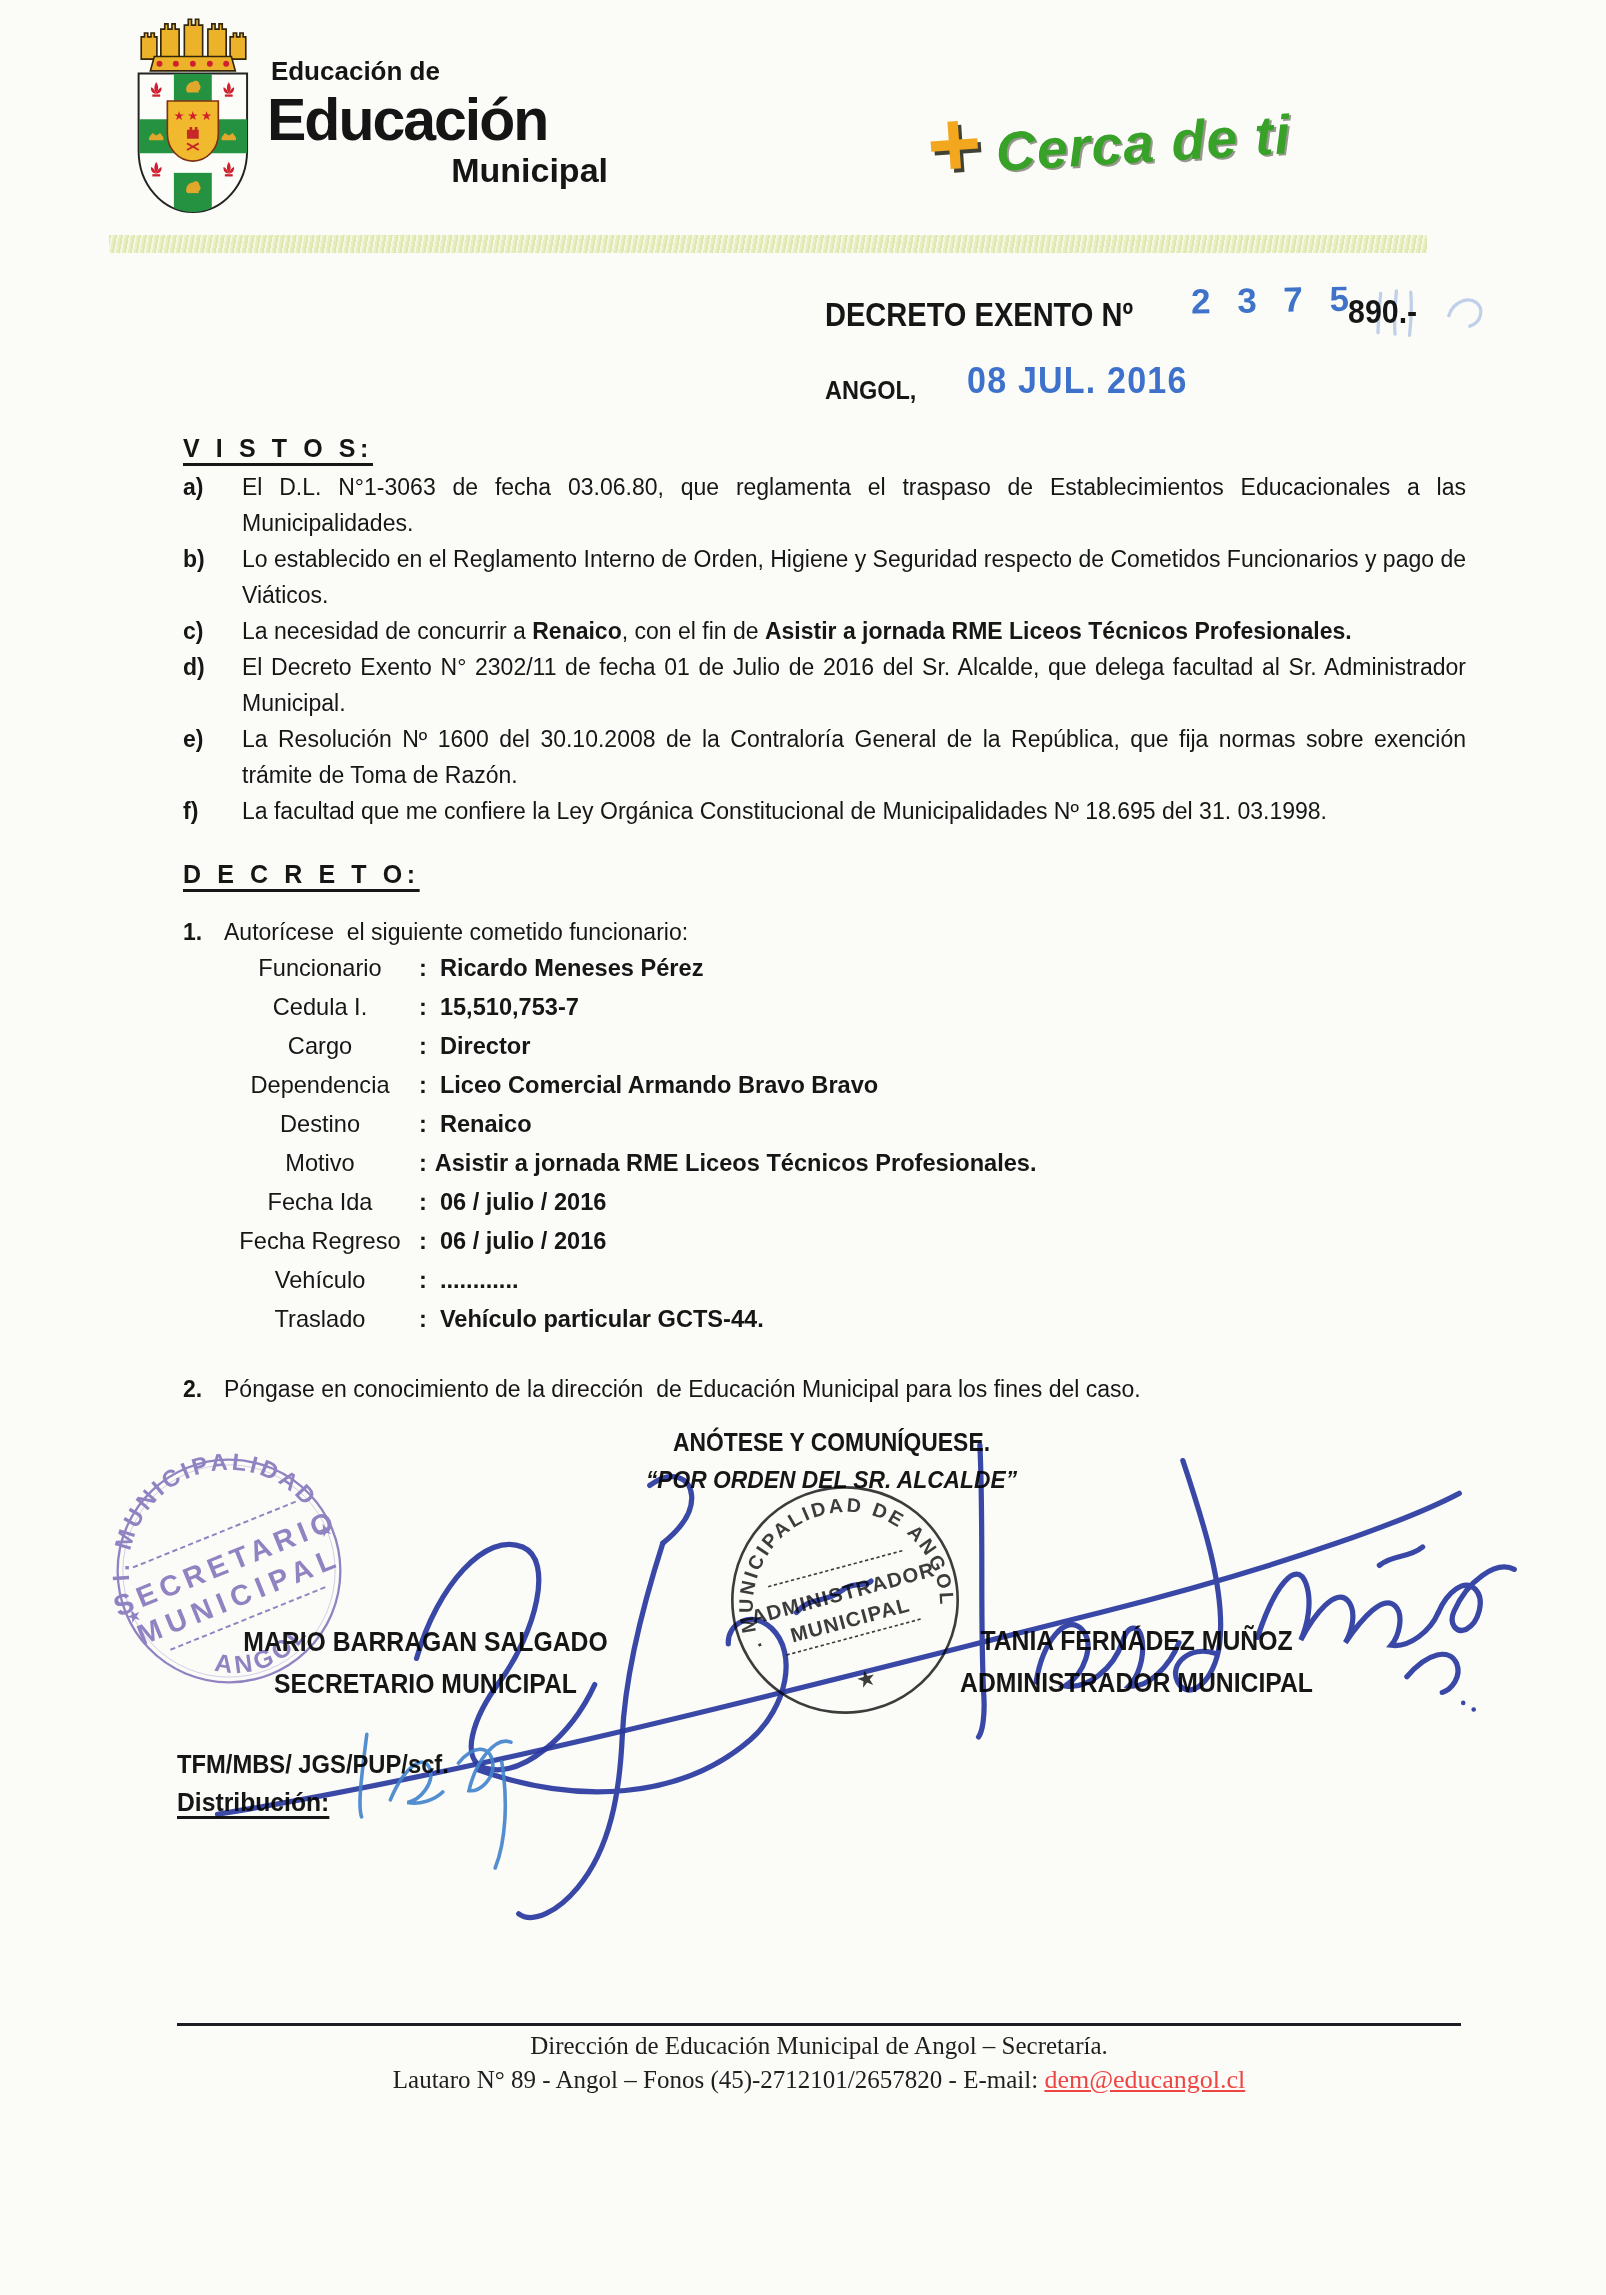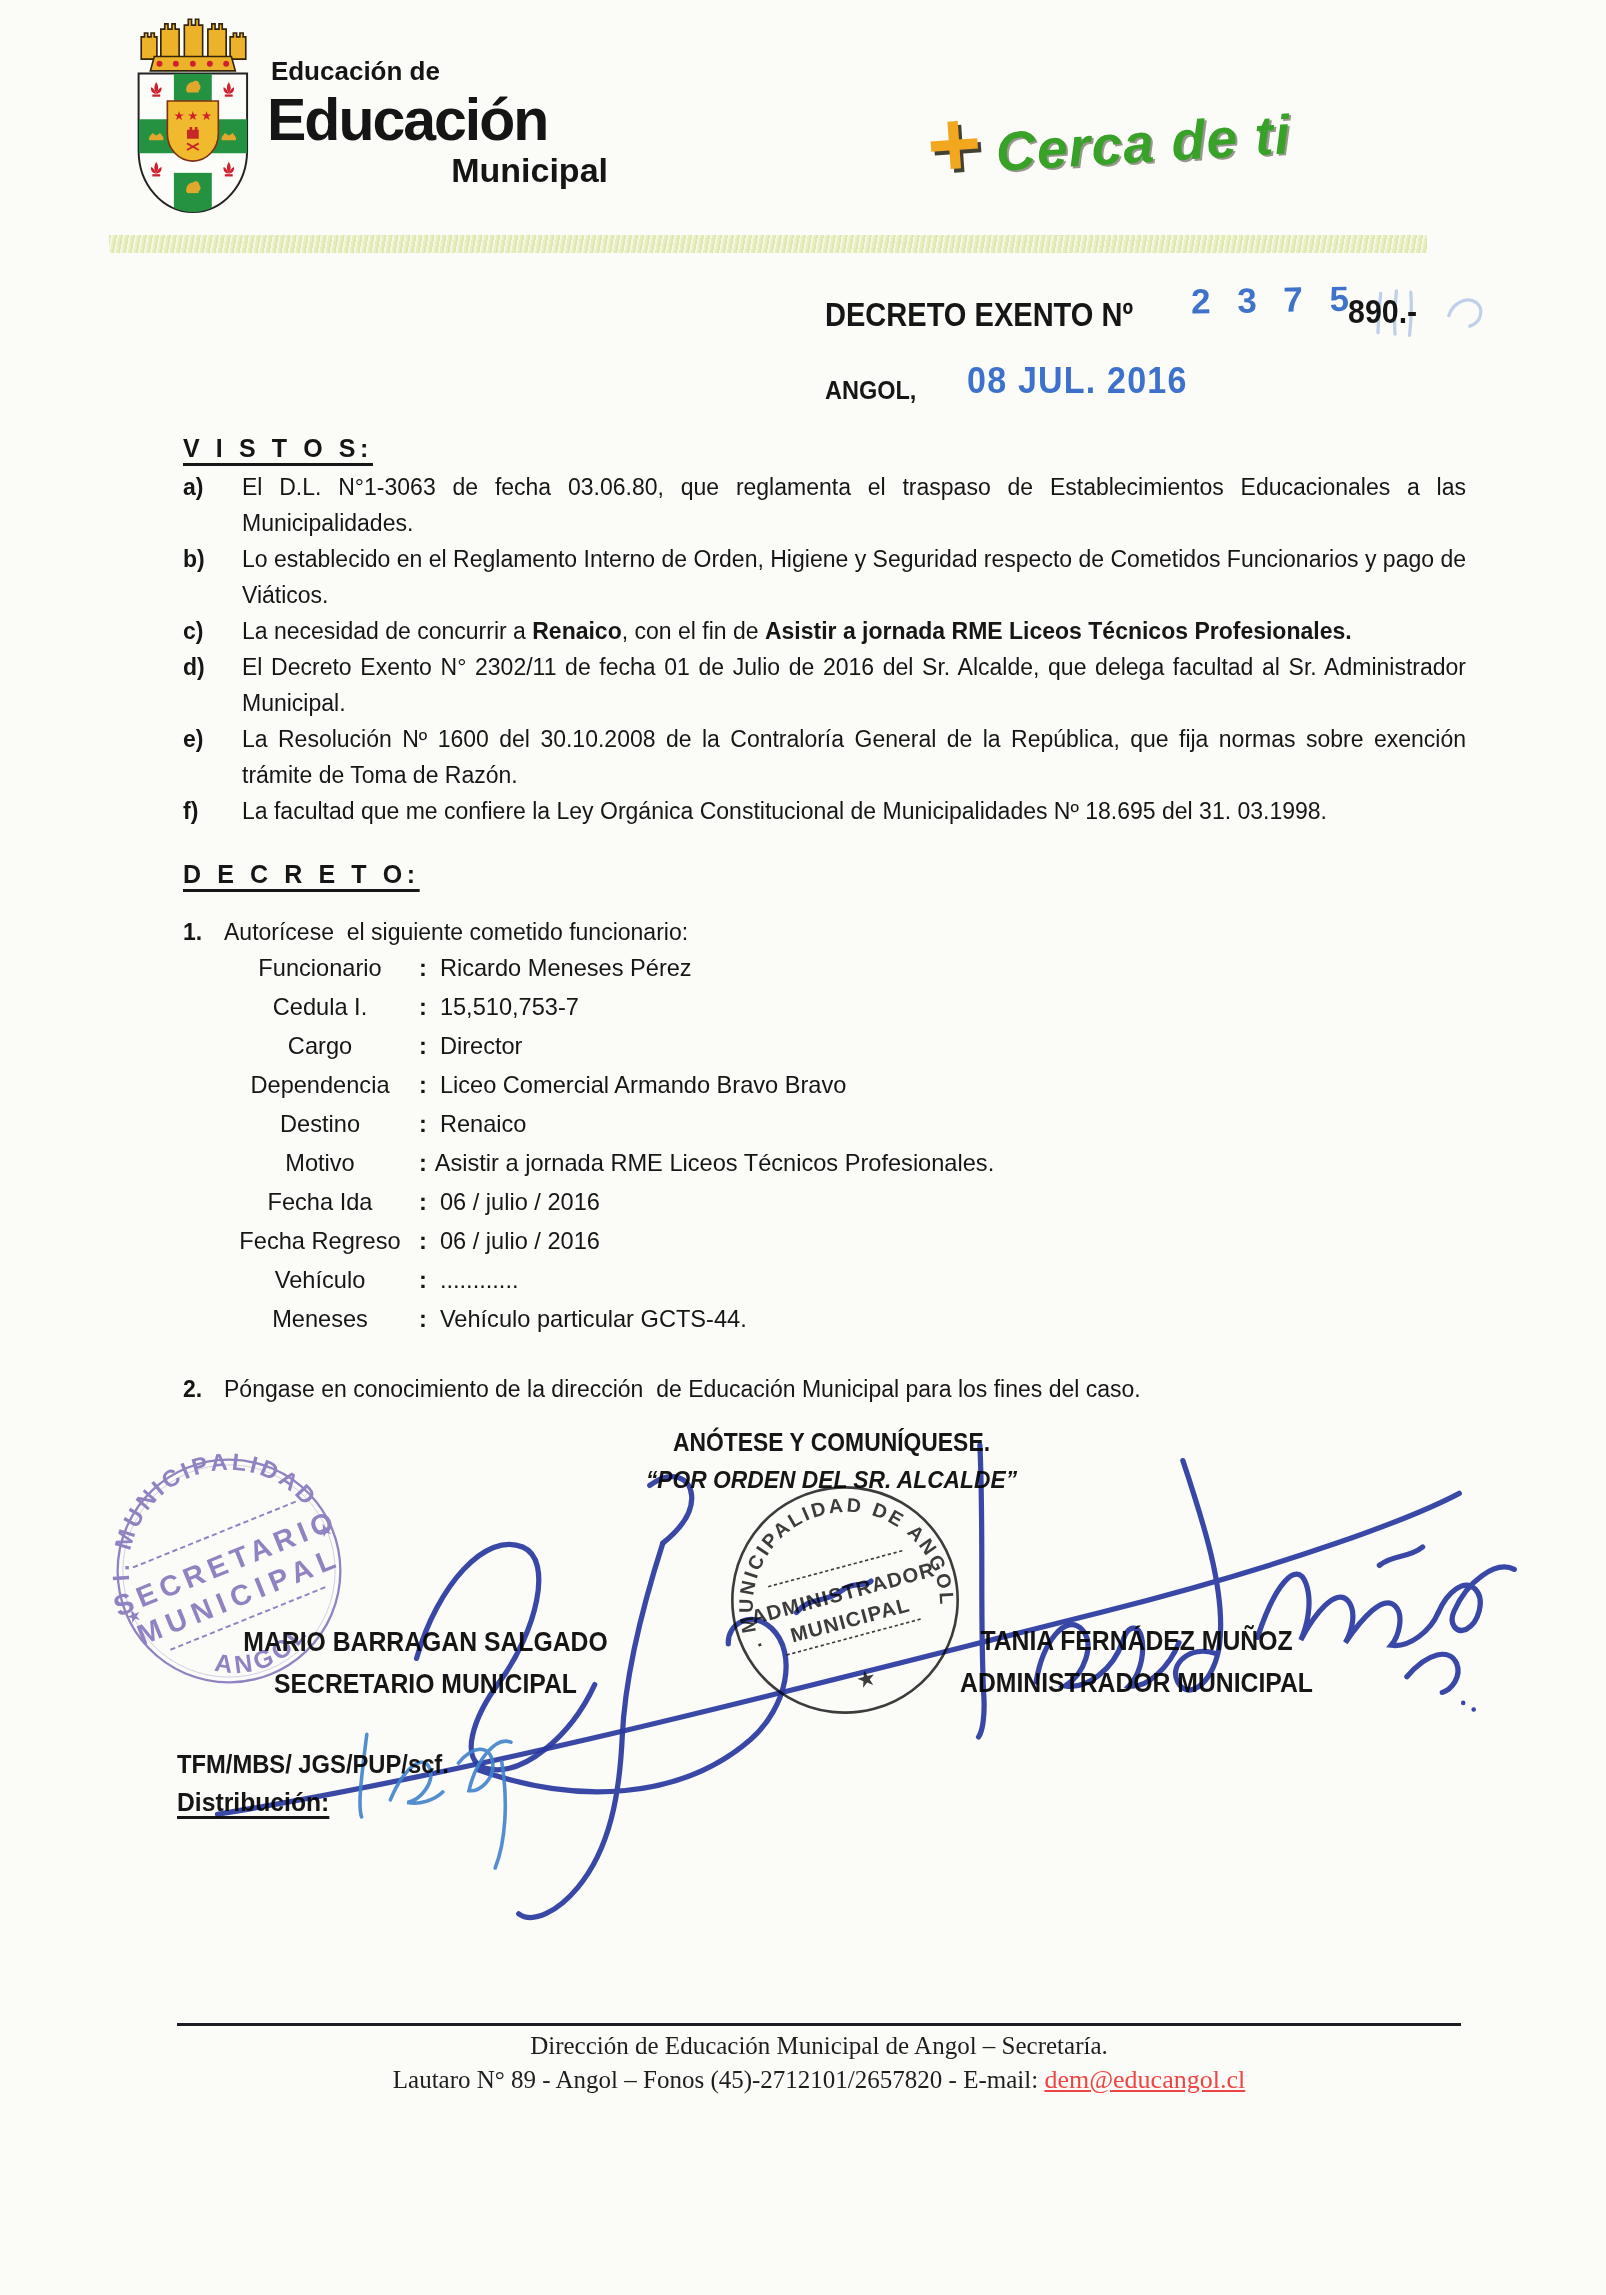--- a/index.html
+++ b/index.html
@@ -47,21 +47,21 @@
   .num-item{width:1283px;display:flex;font-size:23px;line-height:34px;}
   .item1{left:183px;top:915px;}
   .item2{left:183px;top:1372px;}
   .num{width:41px;flex:none;font-weight:bold;}
   .num-text{flex:1;white-space:pre-wrap;}
 
   .fields{left:221px;top:955px;font-size:23.6px;}
   .f-row{display:flex;height:39px;align-items:baseline;}
   .f-label{width:198px;flex:none;text-align:center;}
   .f-colon{width:15.7px;flex:none;font-weight:bold;}
-  .f-value{font-weight:normal;margin-left:5.2px;white-space:pre-wrap;text-align:right;}
+  .f-value{font-weight:bold;margin-left:5.2px;white-space:pre-wrap;text-align:right;}
   .f-row.tight .f-value{margin-left:0;}
 
   .anotese{left:576px;top:1427px;width:511px;text-align:center;font-size:26px;font-weight:bold;
         transform:scaleX(.88);white-space:nowrap;}
   .por-orden{left:576px;top:1466px;width:511px;text-align:center;font-size:24px;font-weight:bold;
         font-style:italic;transform:scaleX(.95);white-space:nowrap;}
 
   .sig-line{text-align:center;font-weight:bold;font-size:27.5px;transform:scaleX(.9);white-space:nowrap;z-index:3;}
   .mario-name{left:193px;top:1626px;width:465px;}
   .mario-title{left:193px;top:1668px;width:465px;}
@@ -245,21 +245,21 @@
       <span class="f-label">Fecha Regreso</span>
       <span class="f-colon">:</span>
       <span class="f-value">06 / julio / 2016</span>
     </div>
     <div class="f-row">
       <span class="f-label">Vehículo</span>
       <span class="f-colon">:</span>
       <span class="f-value">............</span>
     </div>
     <div class="f-row">
-      <span class="f-label">Meneses</span>
+      <span class="f-label">Traslado</span>
       <span class="f-colon">:</span>
       <span class="f-value">Vehículo particular GCTS-44.</span>
     </div>
   </div>
 
   <div class="abs num-item item2">
     <span class="num">2.</span>
     <span class="num-text">Póngase en conocimiento de la dirección  de Educación Municipal para los fines del caso.</span>
   </div>
 

